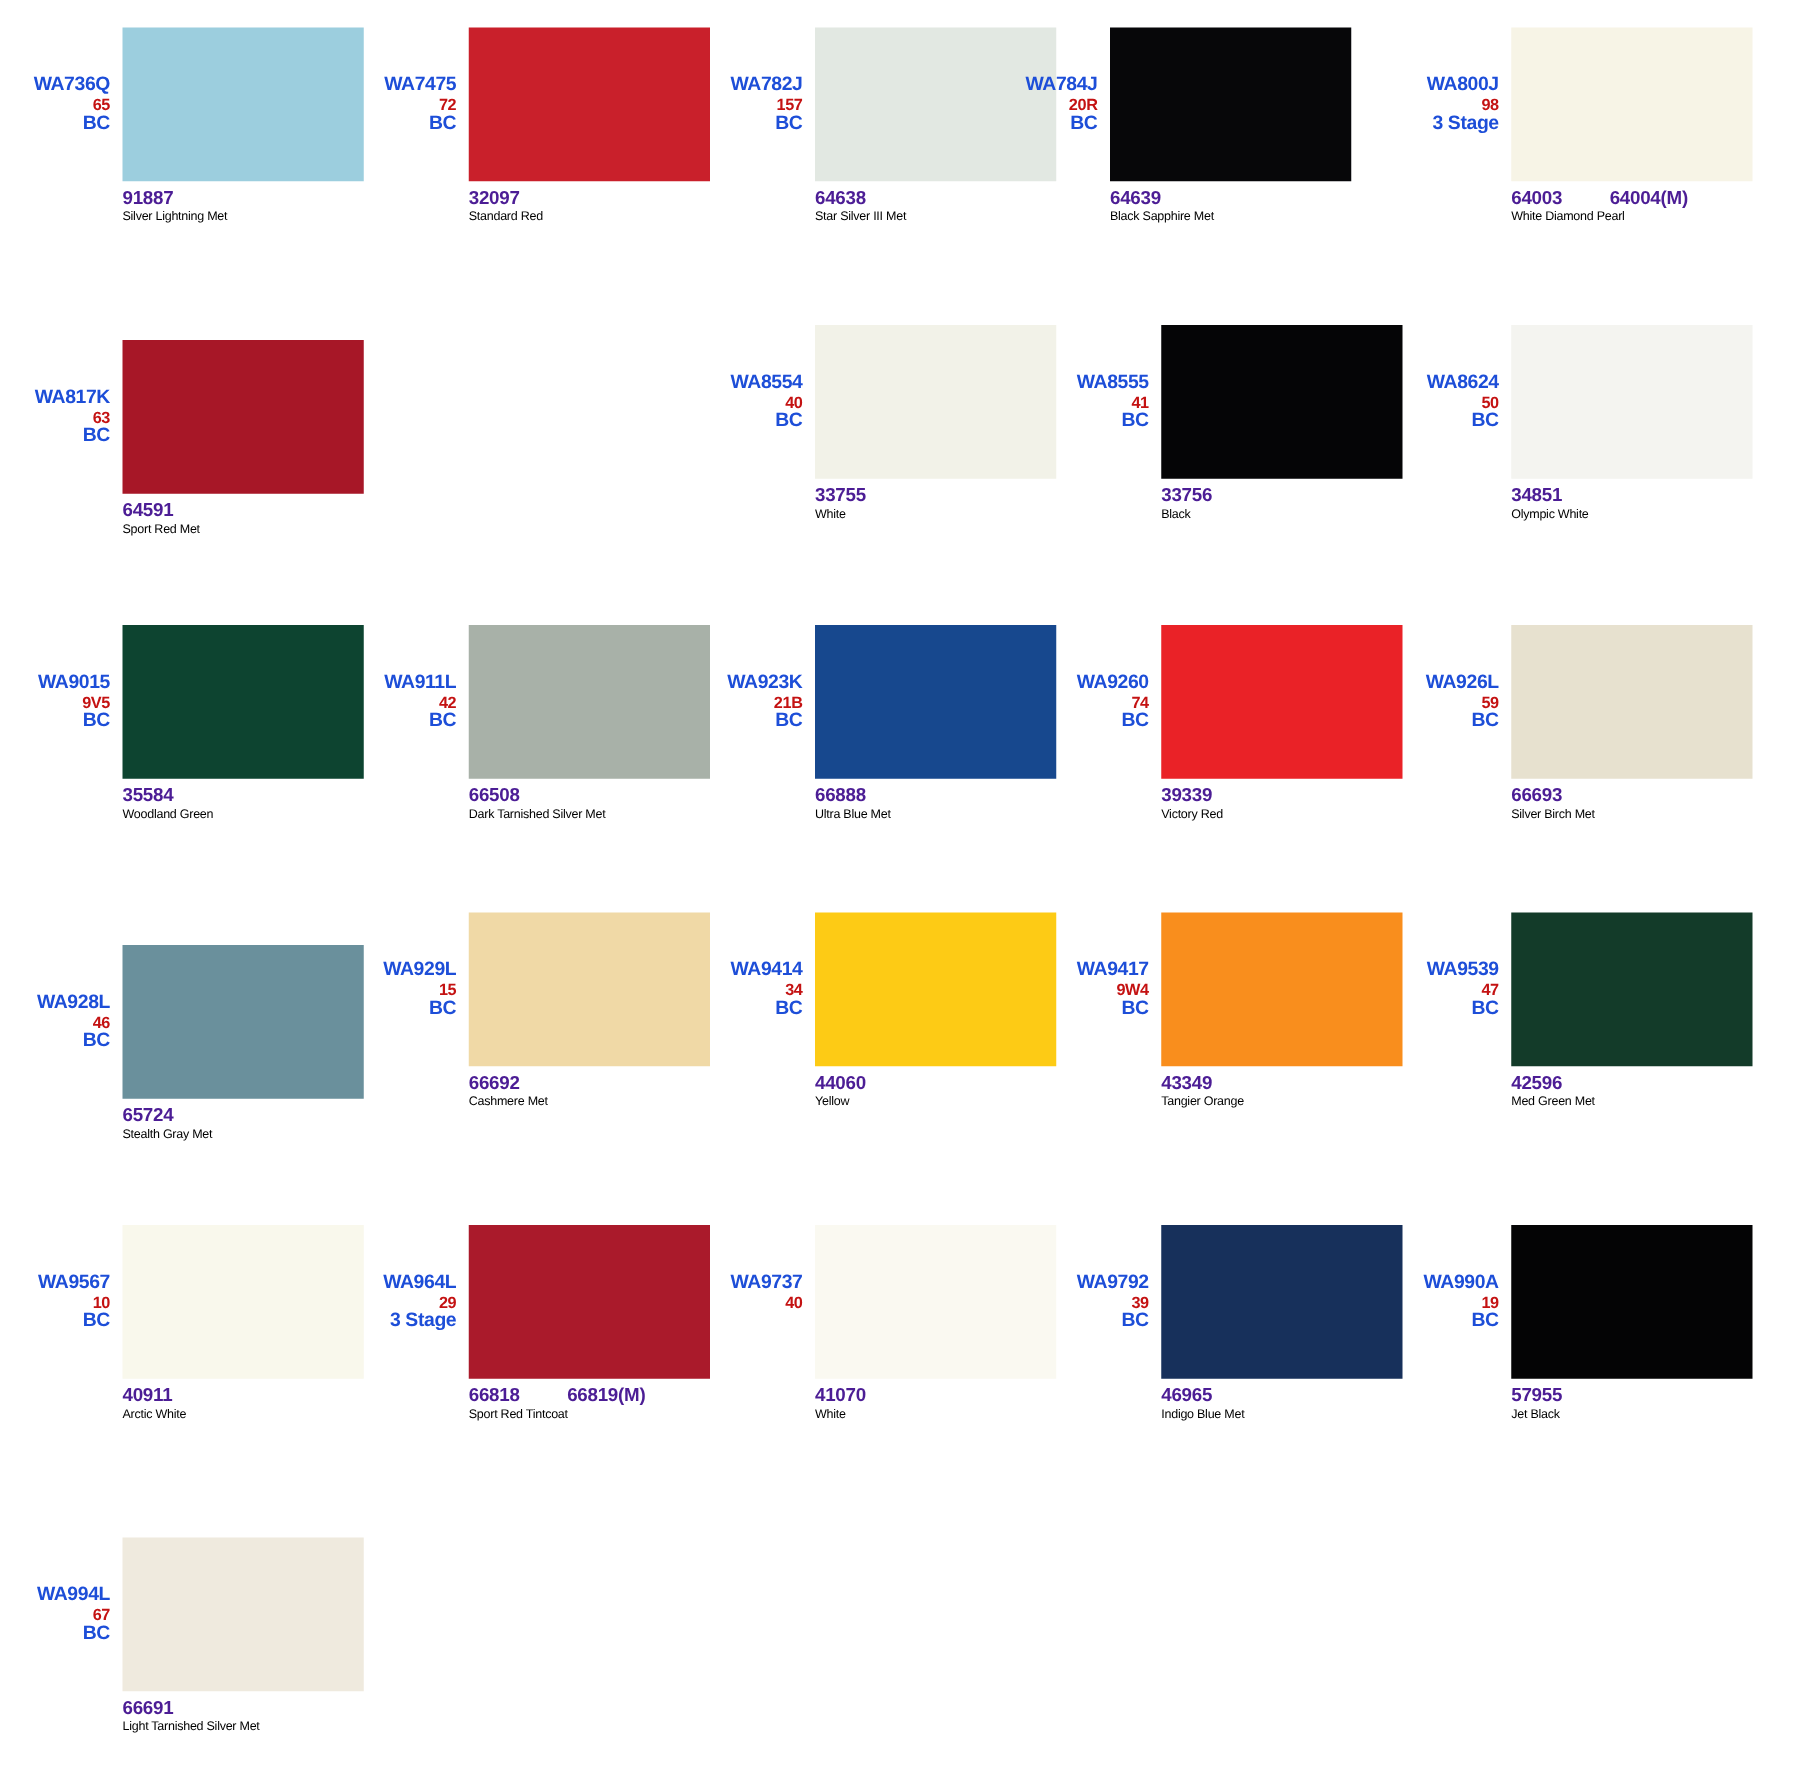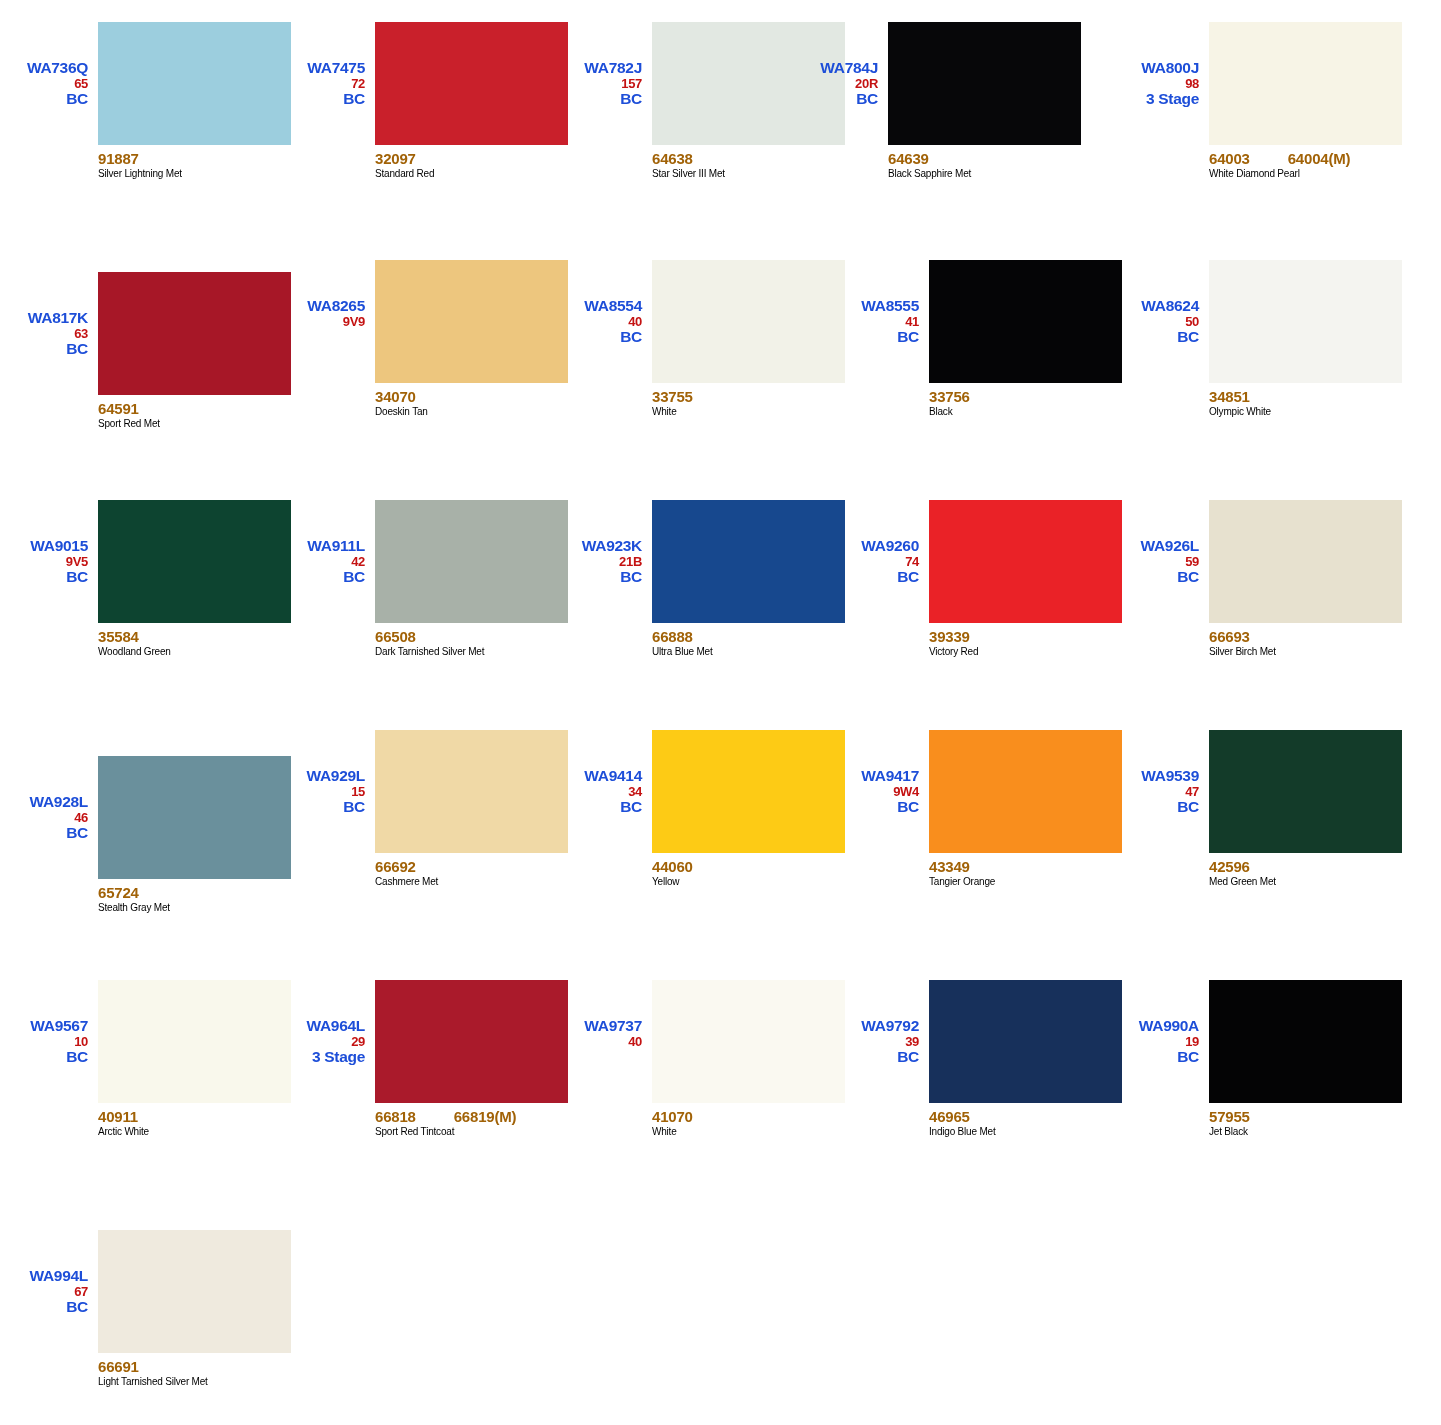--- a/index.html
+++ b/index.html
@@ -73,21 +73,21 @@
     position: absolute;
     left: 98px;
     top: 140px;
     width: 205px;
     line-height: 1.18;
   }
   .cap-ids {
     display: block;
     font-size: 15px;
     font-weight: bold;
-    color: #a16207;
+    color: #4c1d95;
     letter-spacing: -0.2px;
     white-space: nowrap;
   }
   .cap-ids .id2 {
     margin-left: 38px;
   }
   .cap-name {
     display: block;
     font-size: 10px;
     font-weight: normal;
@@ -164,31 +164,20 @@
         <span class="code-wa">WA817K</span>
         <span class="code-num">63</span>
         <span class="code-type">BC</span>
       </div>
       <div class="swatch" style="background: rgb(167, 23, 39);"></div>
       <div class="caption">
         <span class="cap-ids"><span class="id1">64591</span></span>
         <span class="cap-name">Sport Red Met</span>
       </div>
     </div>
-    <div class="chip" style="left: 277px; top: 248px;">
-      <div class="code-block">
-        <span class="code-wa">WA8265</span>
-        <span class="code-num">9V9</span>
-      </div>
-      <div class="swatch" style="background: rgb(237, 198, 126);"></div>
-      <div class="caption">
-        <span class="cap-ids"><span class="id1">34070</span></span>
-        <span class="cap-name">Doeskin Tan</span>
-      </div>
-    </div>
     <div class="chip" style="left: 554px; top: 248px;">
       <div class="code-block">
         <span class="code-wa">WA8554</span>
         <span class="code-num">40</span>
         <span class="code-type">BC</span>
       </div>
       <div class="swatch" style="background: rgb(242, 242, 232);"></div>
       <div class="caption">
         <span class="cap-ids"><span class="id1">33755</span></span>
         <span class="cap-name">White</span>

